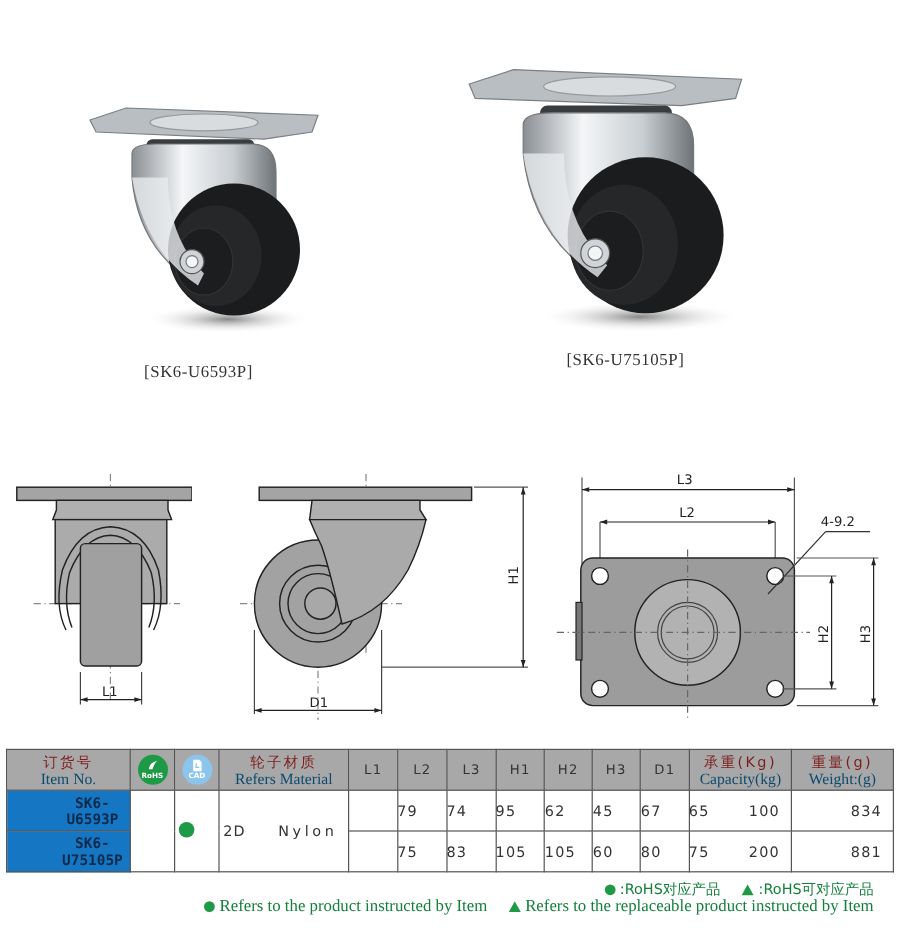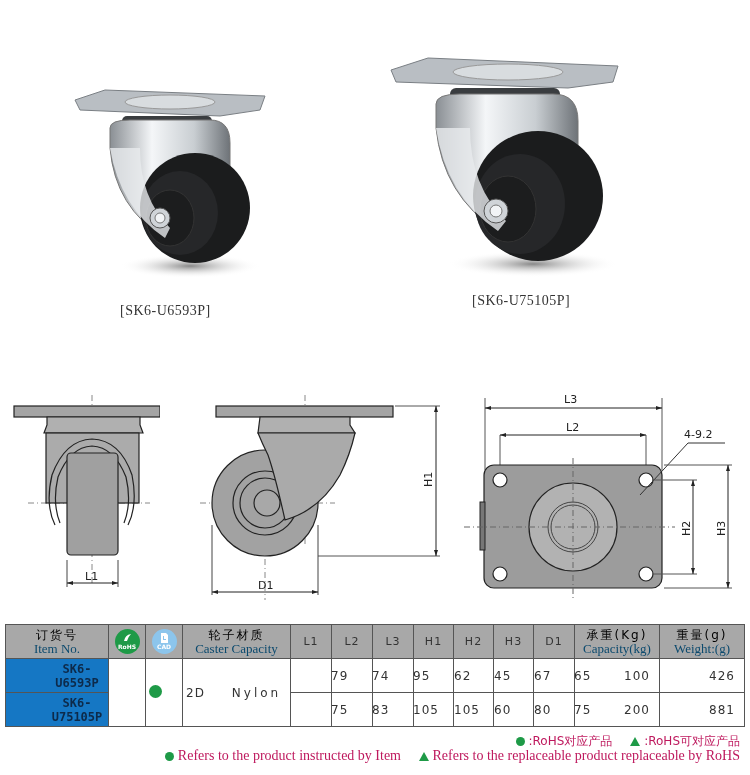--- a/index.html
+++ b/index.html
@@ -10,33 +10,33 @@
   .photo-caption { position: absolute; font-family: Liberation Serif, serif; font-size: 14px; color: #333; letter-spacing: 0.5px; white-space: nowrap; }
 
   .drawing { position: absolute; }
   .dim-label { font-family: "DejaVu Sans", sans-serif; font-size: 11px; fill: #222; }
 
   table.spec { position: absolute; left: 5px; top: 624px; border-collapse: collapse; width: 739px; table-layout: fixed; }
   table.spec td, table.spec th { border: 1px solid #555; text-align: center; vertical-align: middle; padding: 0; }
   table.spec th { background: #a8a8a8; font-weight: normal; height: 34px; font-size: 11px; color: #333; }
   table.spec td { background: #fff; height: 34px; font-size: 12px; color: #333; letter-spacing: 1px; padding-left: 40px; }
   table.spec td.item { background: #1577c4; color: #0d2a4a; font-family: "DejaVu Sans Mono", monospace; font-size: 12px; letter-spacing: 0; font-weight: bold; }
-  .hdr-cn { display: block; font-size: 12px; line-height: 14px; color: #000000; letter-spacing: 2px; }
+  .hdr-cn { display: block; font-size: 12px; line-height: 14px; color: #7f1d1d; letter-spacing: 2px; }
   .hdr-en { display: block; font-family: "Liberation Serif", serif; font-size: 13px; line-height: 14px; color: #0c4a6e; }
   .hdr-dim { font-size: 12px; letter-spacing: 1px; }
   .weight-val { font-size: 15px; letter-spacing: 2px; }
 
   .badge { display: inline-block; width: 25px; height: 25px; border-radius: 50%; position: relative; vertical-align: middle; }
   .badge-rohs { background: #1e9a47; }
   .badge-cad { background: #8cc5ec; }
   .badge span { position: absolute; left: 0; right: 0; bottom: 4px; font-size: 6px; color: #fff; font-weight: bold; text-align: center; }
   .badge .glyph { position: absolute; left: 8px; top: 4px; width: 9px; height: 10px; }
   .dot { display: inline-block; width: 13px; height: 13px; border-radius: 50%; background: #1e9a47; }
 
-  .legend-line { position: absolute; right: 10px; white-space: nowrap; color: #be185d; }
+  .legend-line { position: absolute; right: 22px; white-space: nowrap; color: #15803d; }
   .legend-cn { top: 733px; font-size: 12px; }
   .legend-en { top: 748px; font-family: "Liberation Serif", serif; font-size: 14px; }
   .l-dot { display: inline-block; width: 9px; height: 9px; border-radius: 50%; background: #1e9a47; vertical-align: middle; margin-right: 4px; }
   .l-tri { display: inline-block; width: 0; height: 0; border-left: 5px solid transparent; border-right: 5px solid transparent; border-bottom: 9px solid #1e9a47; vertical-align: middle; margin-right: 4px; margin-left: 14px; }
 </style>
 </head>
 <body>
 
 <div class="photo" style="left:70px;top:88px;width:200px;height:190px;">
   <svg width="200" height="190" viewBox="0 0 200 190">
@@ -220,21 +220,21 @@
         <svg class="glyph" viewBox="0 0 9 10">
               <path d="M1,0 L6,0 L8,2 L8,10 L1,10 Z" fill="#fff"></path>
               <rect x="3" y="3" width="1" height="4" fill="#8cc5ec"></rect>
               <rect x="3" y="6" width="3" height="1" fill="#8cc5ec"></rect>
             </svg>
         <span>CAD</span>
       </span>
     </th>
     <th>
       <span class="hdr-cn">轮子材质</span>
-      <span class="hdr-en">Caster Capacity</span>
+      <span class="hdr-en">Refers Material</span>
     </th>
     <th class="hdr-dim">L1</th>
     <th class="hdr-dim">L2</th>
     <th class="hdr-dim">L3</th>
     <th class="hdr-dim">H1</th>
     <th class="hdr-dim">H2</th>
     <th class="hdr-dim">H3</th>
     <th class="hdr-dim">D1</th>
     <th>
       <span class="hdr-cn">承重(Kg)</span>
@@ -251,21 +251,21 @@
     <td rowspan="2">2D</td>
     <td rowspan="2" style="letter-spacing:3px;">Nylon</td>
     <td>79</td>
     <td>74</td>
     <td>95</td>
     <td>62</td>
     <td>45</td>
     <td>67</td>
     <td>65</td>
     <td>100</td>
-    <td class="weight-val">426</td>
+    <td class="weight-val">834</td>
   </tr>
   <tr>
     <td class="item">SK6-U75105P</td>
     <td>75</td>
     <td>83</td>
     <td>105</td>
     <td>105</td>
     <td>60</td>
     <td>80</td>
     <td>75</td>
@@ -274,14 +274,14 @@
   </tr>
 </tbody>
   </table>
 
 <div class="legend-line legend-cn">
   <span class="l-dot"></span><span>:RoHS对应产品</span>
   <span class="l-tri"></span><span>:RoHS可对应产品</span>
 </div>
 <div class="legend-line legend-en">
   <span class="l-dot"></span><span>Refers to the product instructed by Item</span>
-  <span class="l-tri"></span><span>Refers to the replaceable product replaceable by RoHS</span>
+  <span class="l-tri"></span><span>Refers to the replaceable product instructed by Item</span>
 </div>
 
 </body></html>

